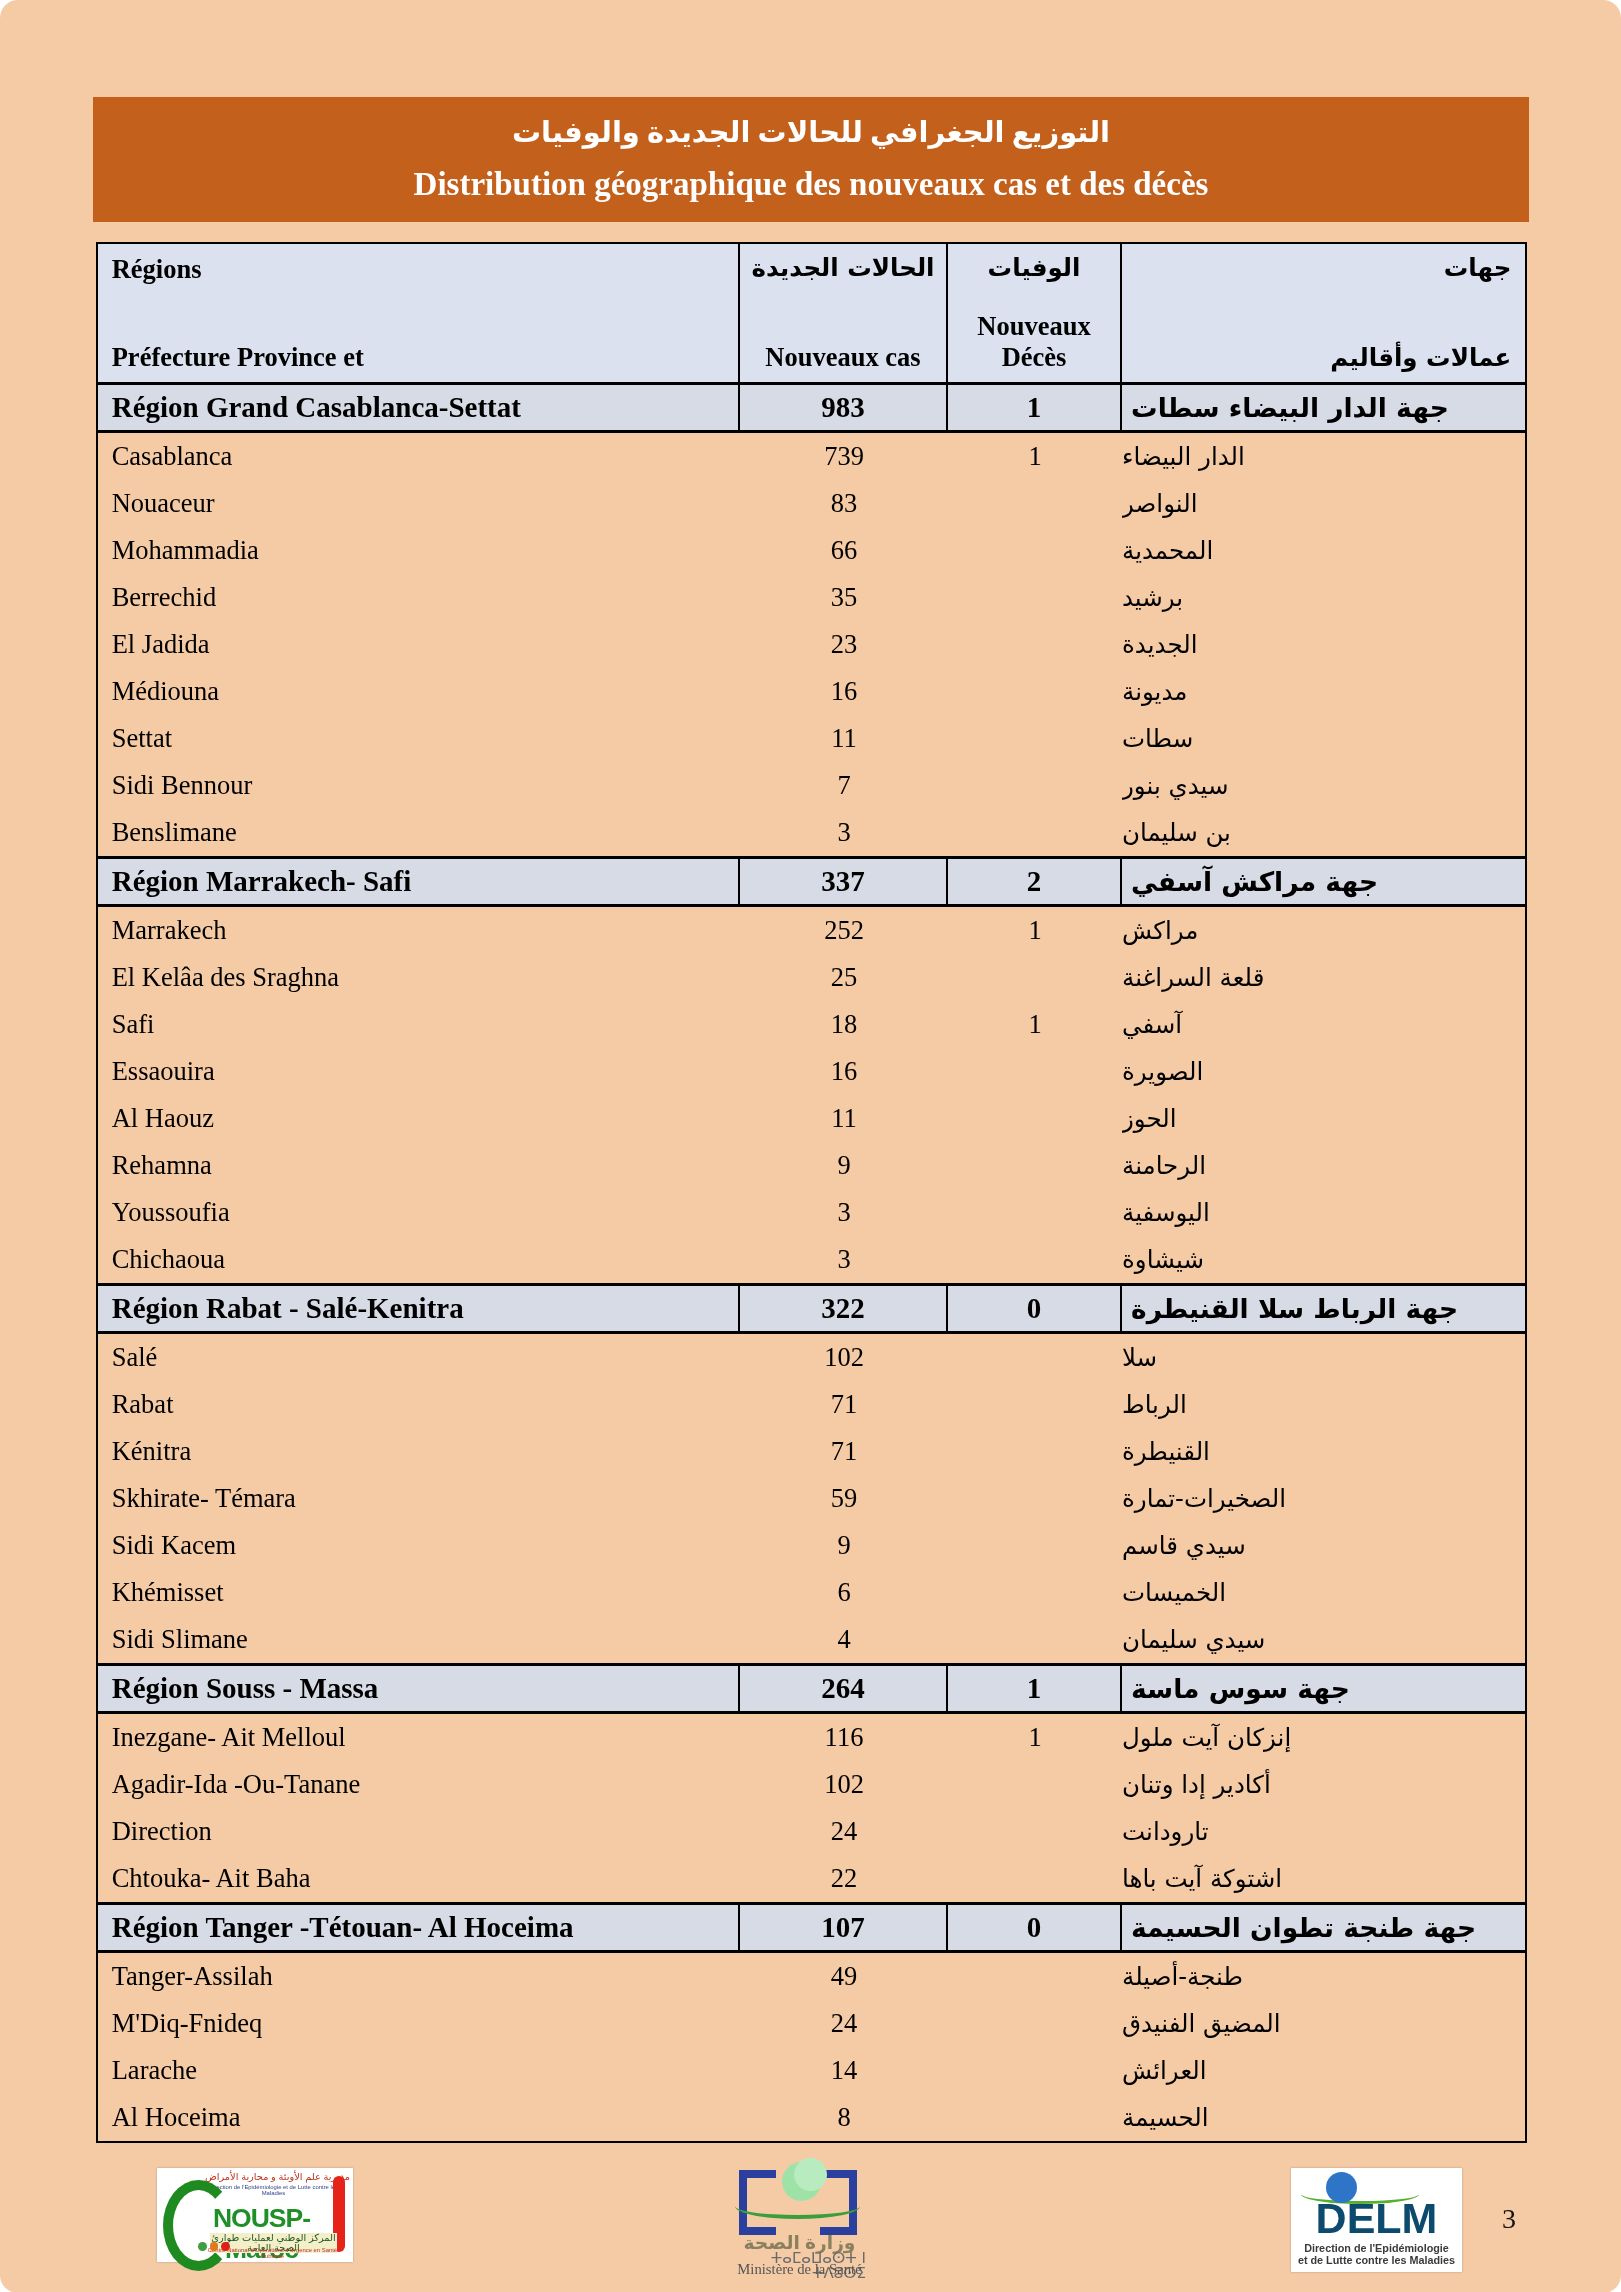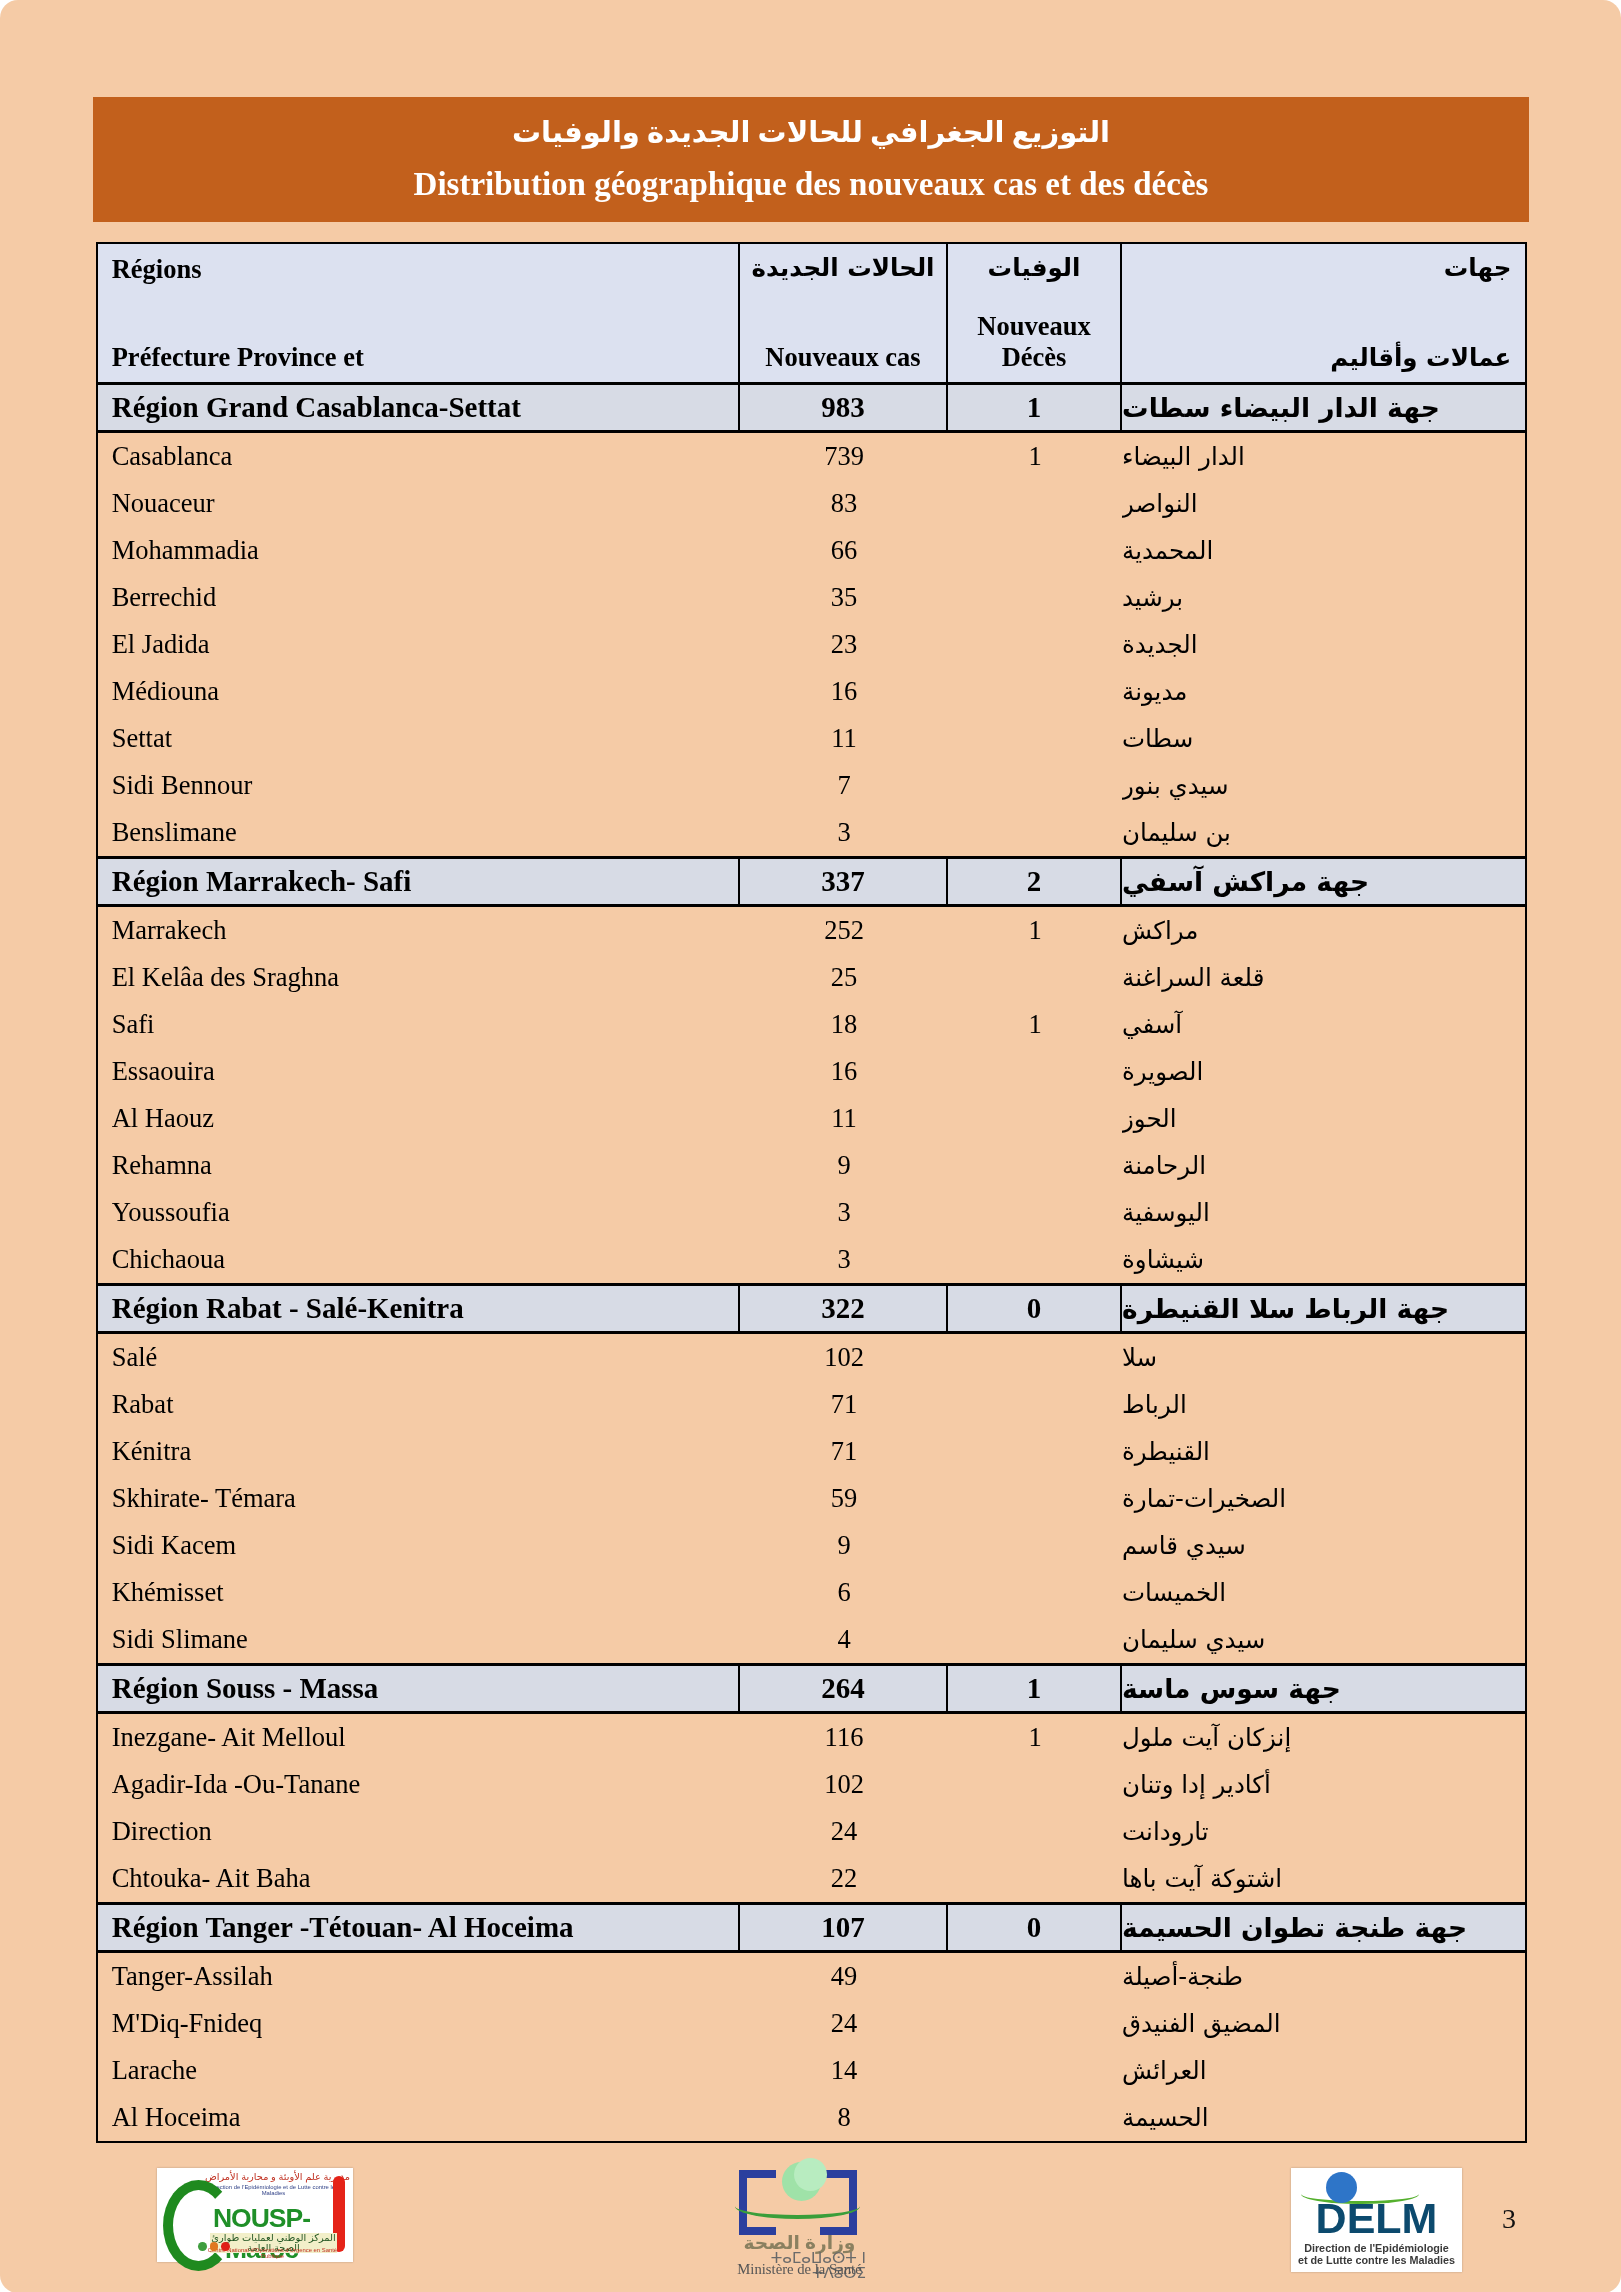--- a/index.html
+++ b/index.html
@@ -28,21 +28,21 @@
                   padding-top:9.8px;padding-bottom:9.8px;font-weight:bold;font-size:26.5px;line-height:1.15;}
   .head-row .c1,.head-row .c2,.head-row .c3{border-right:2px solid #000;}
   .head-row .c1{align-items:flex-start;}
   .head-row .c2,.head-row .c3{align-items:center;text-align:center;}
   .head-row .c4{align-items:flex-end;text-align:right;}
   .head-ar{direction:rtl;font-family:"DejaVu Sans",sans-serif;font-size:24.5px;}
   
   .region-row{height:51px;background:#D7DBE5;border-top:3.9px solid #000;border-bottom:3.9px solid #000;
               font-weight:bold;font-size:29px;}
   .region-row .c1,.region-row .c2,.region-row .c3{border-right:2.9px solid #000;}
-  .region-row .ar-cell{font-size:26.5px;}
+  .region-row .ar-cell{font-size:26.5px;padding-left:9px;}
   
   .data-row{height:47px;font-size:26.5px;}
   .data-row .ar-cell{font-size:24.5px;}
   
   .footer-logo{position:absolute;background:#fff;font-family:"Liberation Sans","DejaVu Sans",sans-serif;}
   
   .nousp{left:157px;top:2168px;width:196px;height:94px;box-shadow:0 0 2px rgba(0,0,0,.25);}
   .nousp-top-ar{position:absolute;left:47px;top:3.9px;width:147px;text-align:center;font-size:9.8px;
                 color:#C03020;direction:rtl;line-height:1;}
   .nousp-top-fr{position:absolute;left:43px;top:16.7px;width:147px;text-align:center;font-size:5.9px;color:#334488;line-height:1;}

